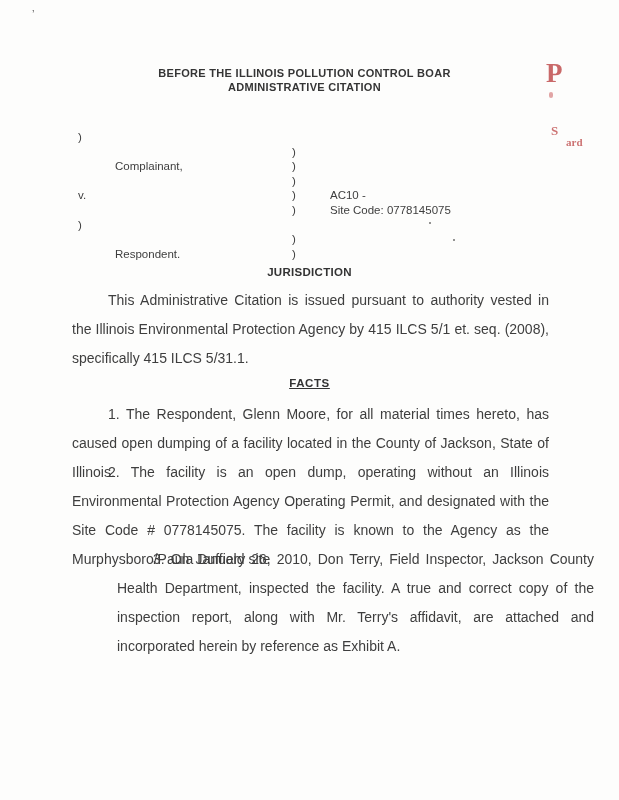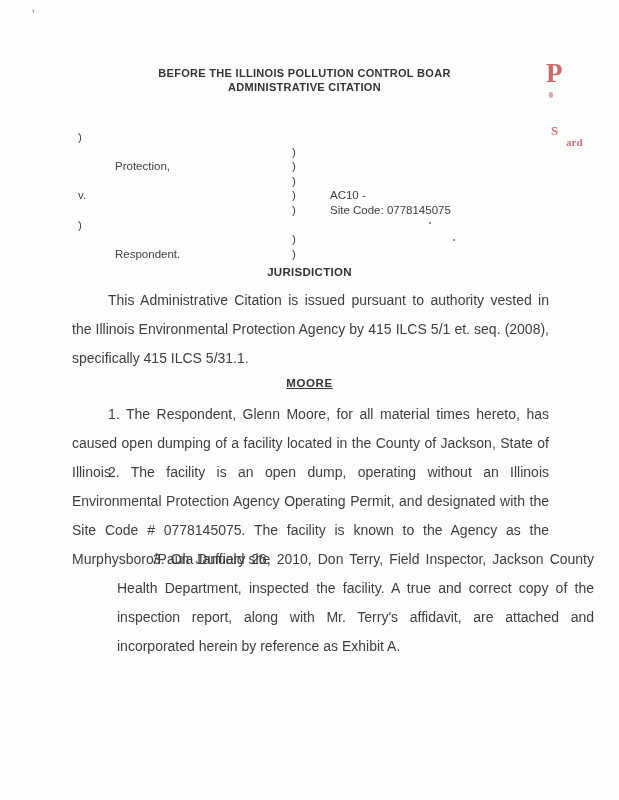--- a/index.html
+++ b/index.html
@@ -111,21 +111,21 @@
     <div class="caption-row">
       <span class="cell-paren">)</span>
       <span class="cell-right"></span>
     </div>
     <div class="caption-row">
       <span class="cell-left"></span>
       <span class="cell-paren">)</span>
       <span class="cell-right"></span>
     </div>
     <div class="caption-row">
-      <span class="cell-left indent">Protection,</span>
+      <span class="cell-left indent">Complainant,</span>
       <span class="cell-paren">)</span>
       <span class="cell-right"></span>
     </div>
     <div class="caption-row">
       <span class="cell-left"></span>
       <span class="cell-paren">)</span>
       <span class="cell-right"></span>
     </div>
     <div class="caption-row">
       <span class="cell-left">v.</span>
@@ -150,19 +150,19 @@
       <span class="cell-left indent">Respondent.</span>
       <span class="cell-paren">)</span>
       <span class="cell-right"></span>
     </div>
   </div>
 
   <div class="section-heading heading-jurisdiction">JURISDICTION</div>
 
   <p class="body-para para-jurisdiction">This Administrative Citation is issued pursuant to authority vested in the Illinois Environmental Protection Agency by 415 ILCS 5/1 et. seq. (2008), specifically 415 ILCS 5/31.1.</p>
 
-  <div class="section-heading heading-facts">MOORE</div>
+  <div class="section-heading heading-facts">FACTS</div>
 
   <p class="body-para para-fact-1">1. The Respondent, Glenn Moore, for all material times hereto, has caused open dumping of a facility located in the County of Jackson, State of Illinois.</p>
   <p class="body-para para-fact-2">2. The facility is an open dump, operating without an Illinois Environmental Protection Agency Operating Permit, and designated with the Site Code # 0778145075. The facility is known to the Agency as the Murphysboro/Paula Duffield site</p>
   <p class="body-para para-fact-3">3. On January 26, 2010, Don Terry, Field Inspector, Jackson County Health Department, inspected the facility. A true and correct copy of the inspection report, along with Mr. Terry's affidavit, are attached and incorporated herein by reference as Exhibit A.</p>
 
 </div>
 
 </body></html>

